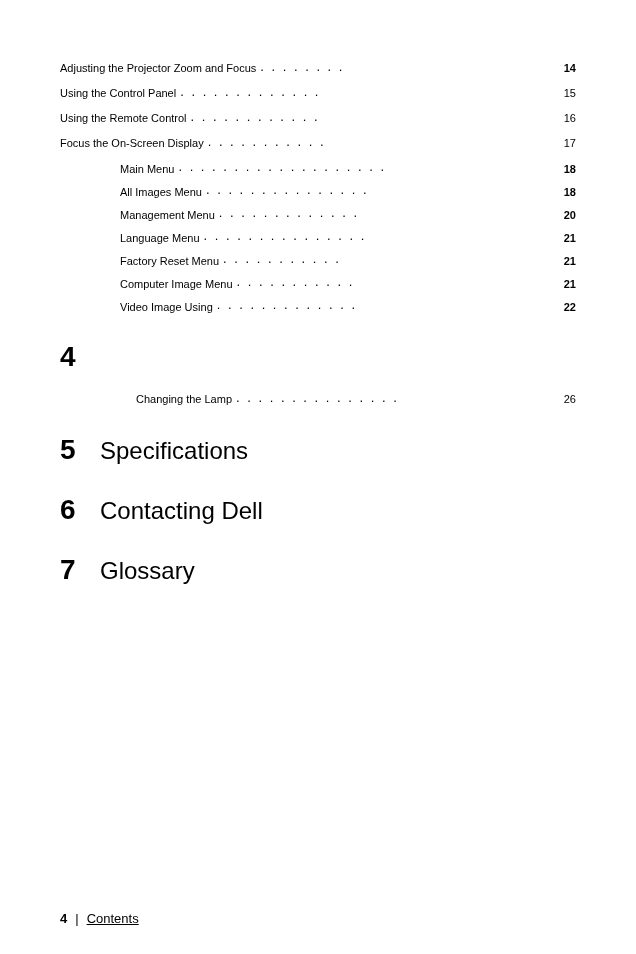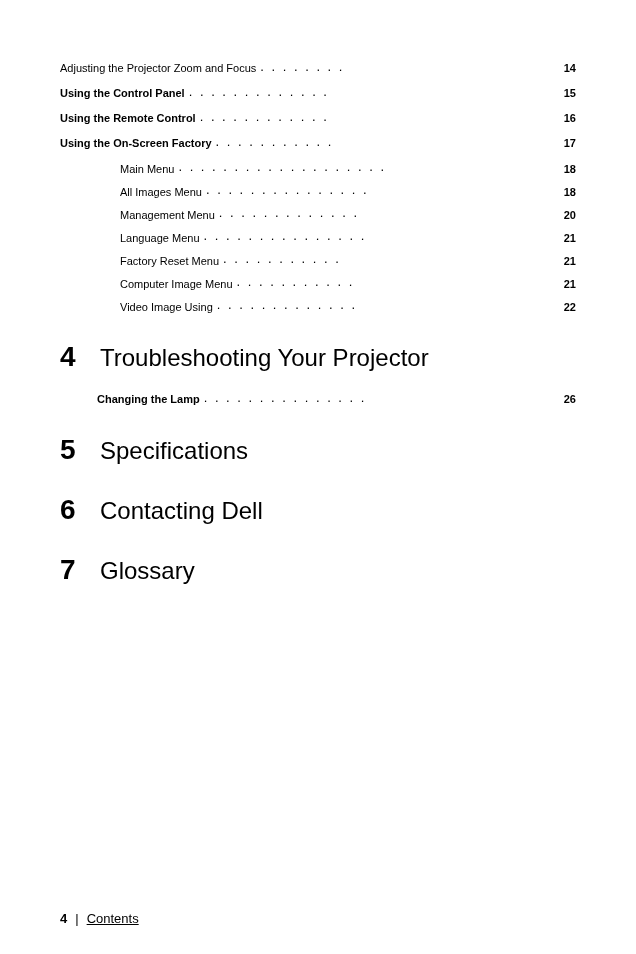--- a/index.html
+++ b/index.html
@@ -30,21 +30,21 @@
 
     .toc-entry {
       display: flex;
       align-items: baseline;
       margin-bottom: 10px;
       font-size: 13px;
       color: #000;
     }
 
     .toc-entry.bold-entry .entry-label {
-      font-weight: bold;
+      font-weight: normal;
     }
 
     .entry-label {
       white-space: nowrap;
       font-size: 11px;
     }
 
     .entry-dots {
       flex: 1;
       border-bottom: none;
@@ -57,21 +57,21 @@
       bottom: 1px;
     }
 
     .entry-page {
       font-weight: bold;
       font-size: 11px;
       white-space: nowrap;
     }
 
     .toc-entry.bold-entry .entry-page {
-      font-weight: bold;
+      font-weight: normal;
     }
 
     .sub-entry {
       display: flex;
       align-items: flex-end;
       margin-bottom: 8px;
       font-size: 13px;
       color: #000;
     }
 
@@ -91,21 +91,21 @@
     }
 
     .chapter-title {
       font-size: 24px;
       font-weight: normal;
       color: #000;
       font-family: Arial, Helvetica, sans-serif;
     }
 
     .chapter-entries {
-      margin-left: 37px;
+      margin-left: 76px;
       margin-top: 6px;
     }
 
     .footer {
       position: absolute;
       bottom: 28px;
       left: 60px;
       right: 60px;
       display: flex;
       align-items: center;
@@ -153,21 +153,21 @@
       <span class="entry-page">15</span>
     </div>
 
     <div class="toc-entry bold-entry">
       <span class="entry-label">Using the Remote Control</span>
       <span class="entry-dots">. . . . . . . . . . . .</span>
       <span class="entry-page">16</span>
     </div>
 
     <div class="toc-entry bold-entry">
-      <span class="entry-label">Using the On-Screen Factory</span>
+      <span class="entry-label">Focus the On-Screen Display</span>
       <span class="entry-dots">. . . . . . . . . . .</span>
       <span class="entry-page">17</span>
     </div>
 
     <div class="on-screen-sub">
 
       <div class="sub-entry">
         <span class="entry-label">Main Menu</span>
         <span class="entry-dots">. . . . . . . . . . . . . . . . . . .</span>
         <span class="entry-page">18</span>
@@ -208,21 +208,20 @@
         <span class="entry-label">Video Image Using</span>
         <span class="entry-dots">. . . . . . . . . . . . .</span>
         <span class="entry-page">22</span>
       </div>
 
     </div>
   </div>
 
   <div class="chapter-section">
     <span class="chapter-number">4</span>
-    <span class="chapter-title">Troubleshooting Your Projector</span>
   </div>
   <div class="chapter-entries">
     <div class="toc-entry bold-entry">
       <span class="entry-label">Changing the Lamp</span>
       <span class="entry-dots">. . . . . . . . . . . . . . .</span>
       <span class="entry-page">26</span>
     </div>
   </div>
 
   <div class="chapter-section">

